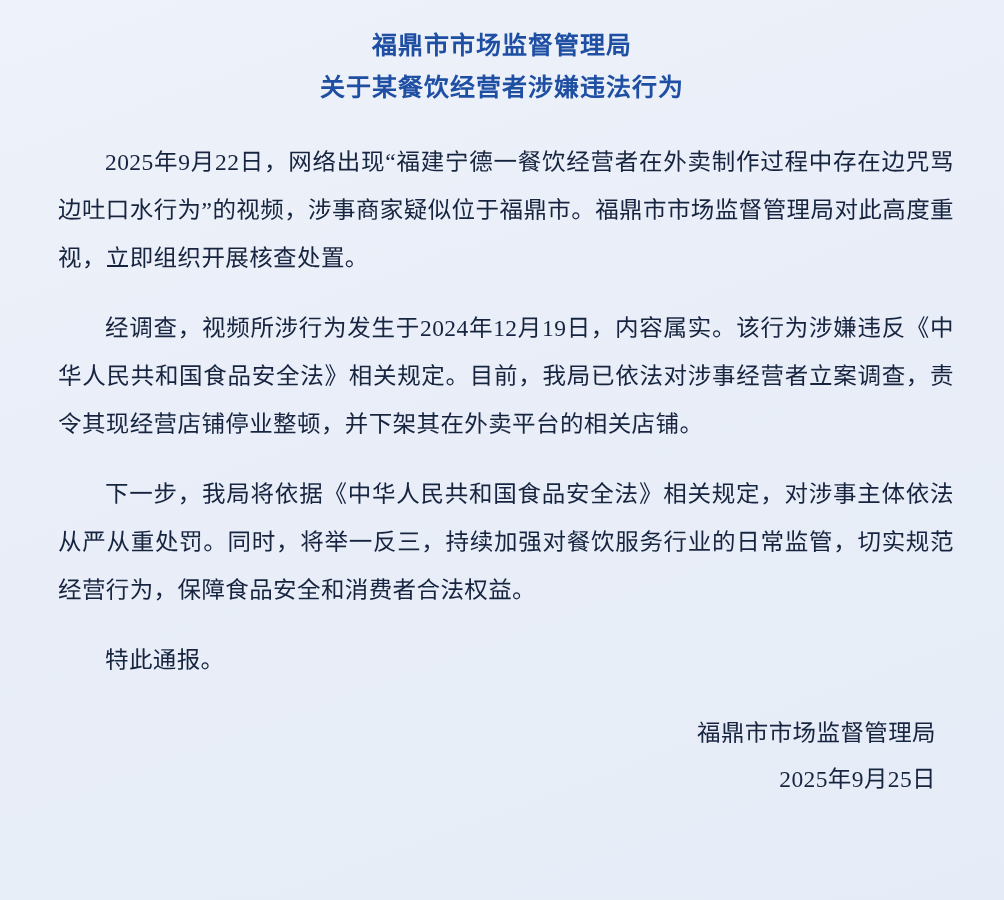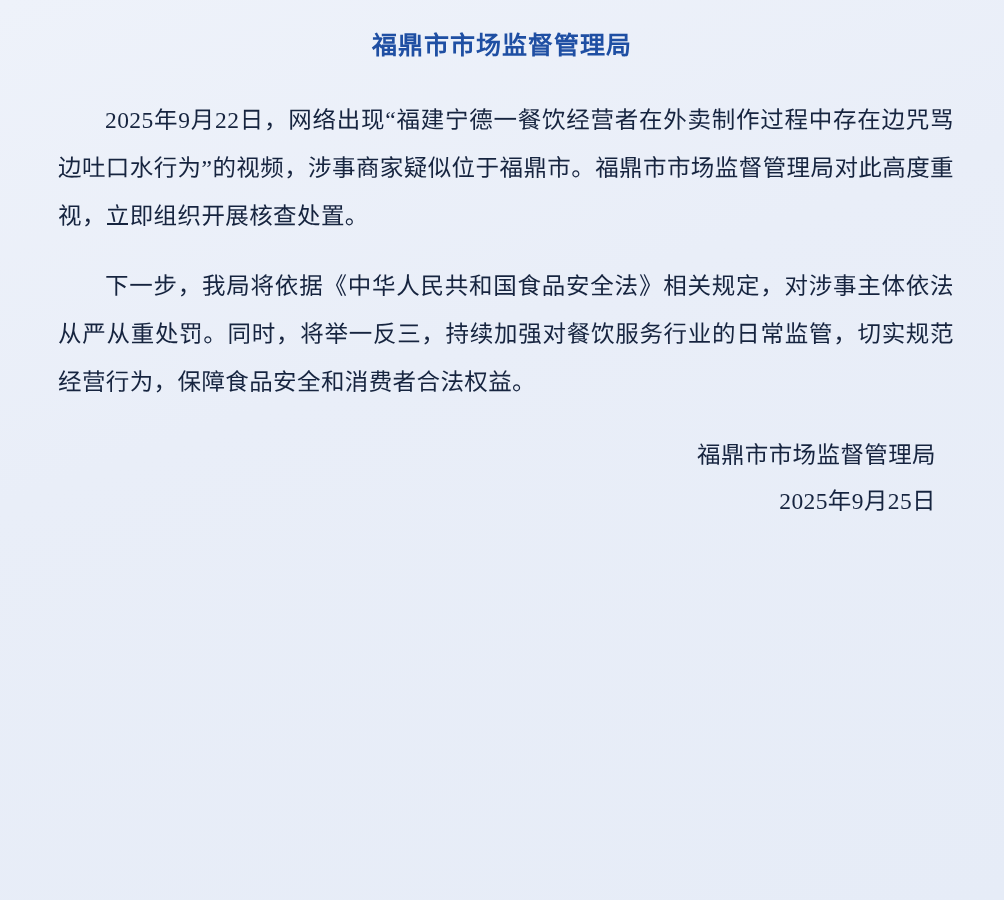--- a/index.html
+++ b/index.html
@@ -65,25 +65,28 @@
     letter-spacing: 0.4px;
   }
 </style>
 </head>
 <body>
 
 <div class="page">
 
   <div class="title-block">
     <div class="title-line">福鼎市市场监督管理局</div>
+    <div class="title-line">关于某餐饮经营者涉嫌违法行为</div>
   </div>
 
   <div class="body-block">
     <p class="para">2025年9月22日，网络出现“福建宁德一餐饮经营者在外卖制作过程中存在边咒骂边吐口水行为”的视频，涉事商家疑似位于福鼎市。福鼎市市场监督管理局对此高度重视，立即组织开展核查处置。</p>
+    <p class="para">经调查，视频所涉行为发生于2024年12月19日，内容属实。该行为涉嫌违反《中华人民共和国食品安全法》相关规定。目前，我局已依法对涉事经营者立案调查，责令其现经营店铺停业整顿，并下架其在外卖平台的相关店铺。</p>
     <p class="para">下一步，我局将依据《中华人民共和国食品安全法》相关规定，对涉事主体依法从严从重处罚。同时，将举一反三，持续加强对餐饮服务行业的日常监管，切实规范经营行为，保障食品安全和消费者合法权益。</p>
+    <p class="para last">特此通报。</p>
 
     <div class="signature">
       <div class="sign-line">福鼎市市场监督管理局</div>
       <div class="sign-line">2025年9月25日</div>
     </div>
   </div>
 
 </div>
 
 </body></html>

